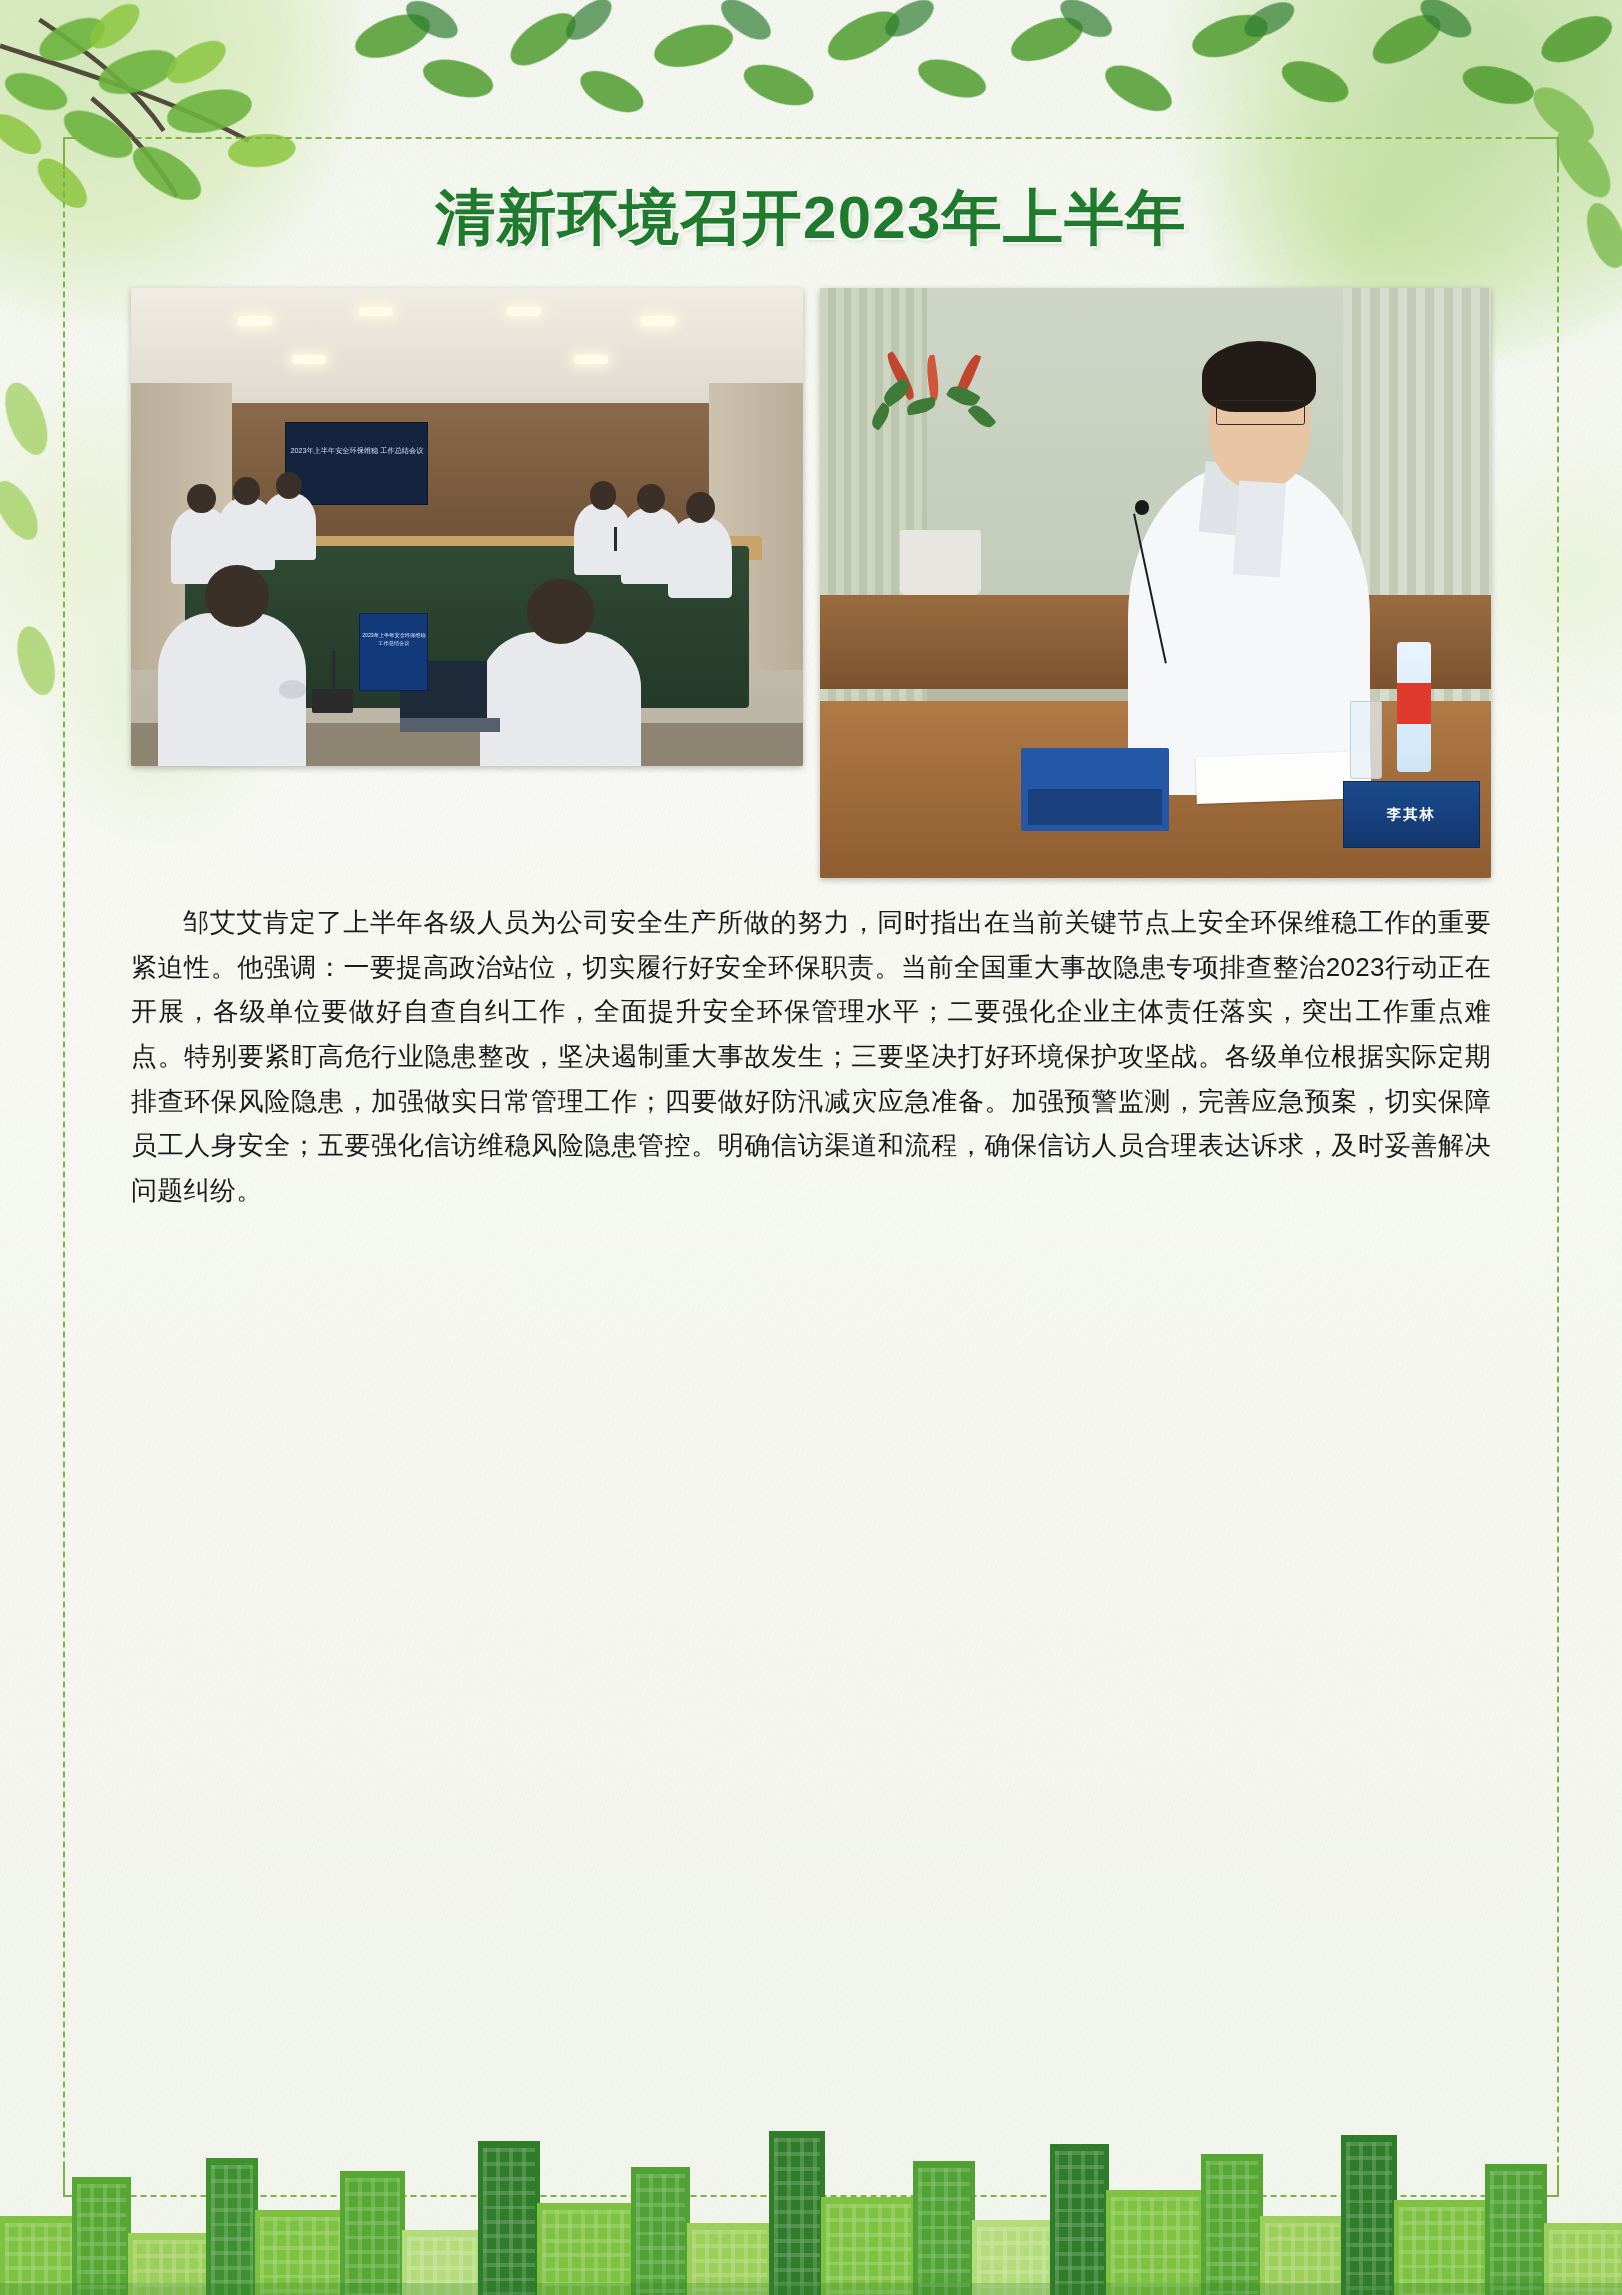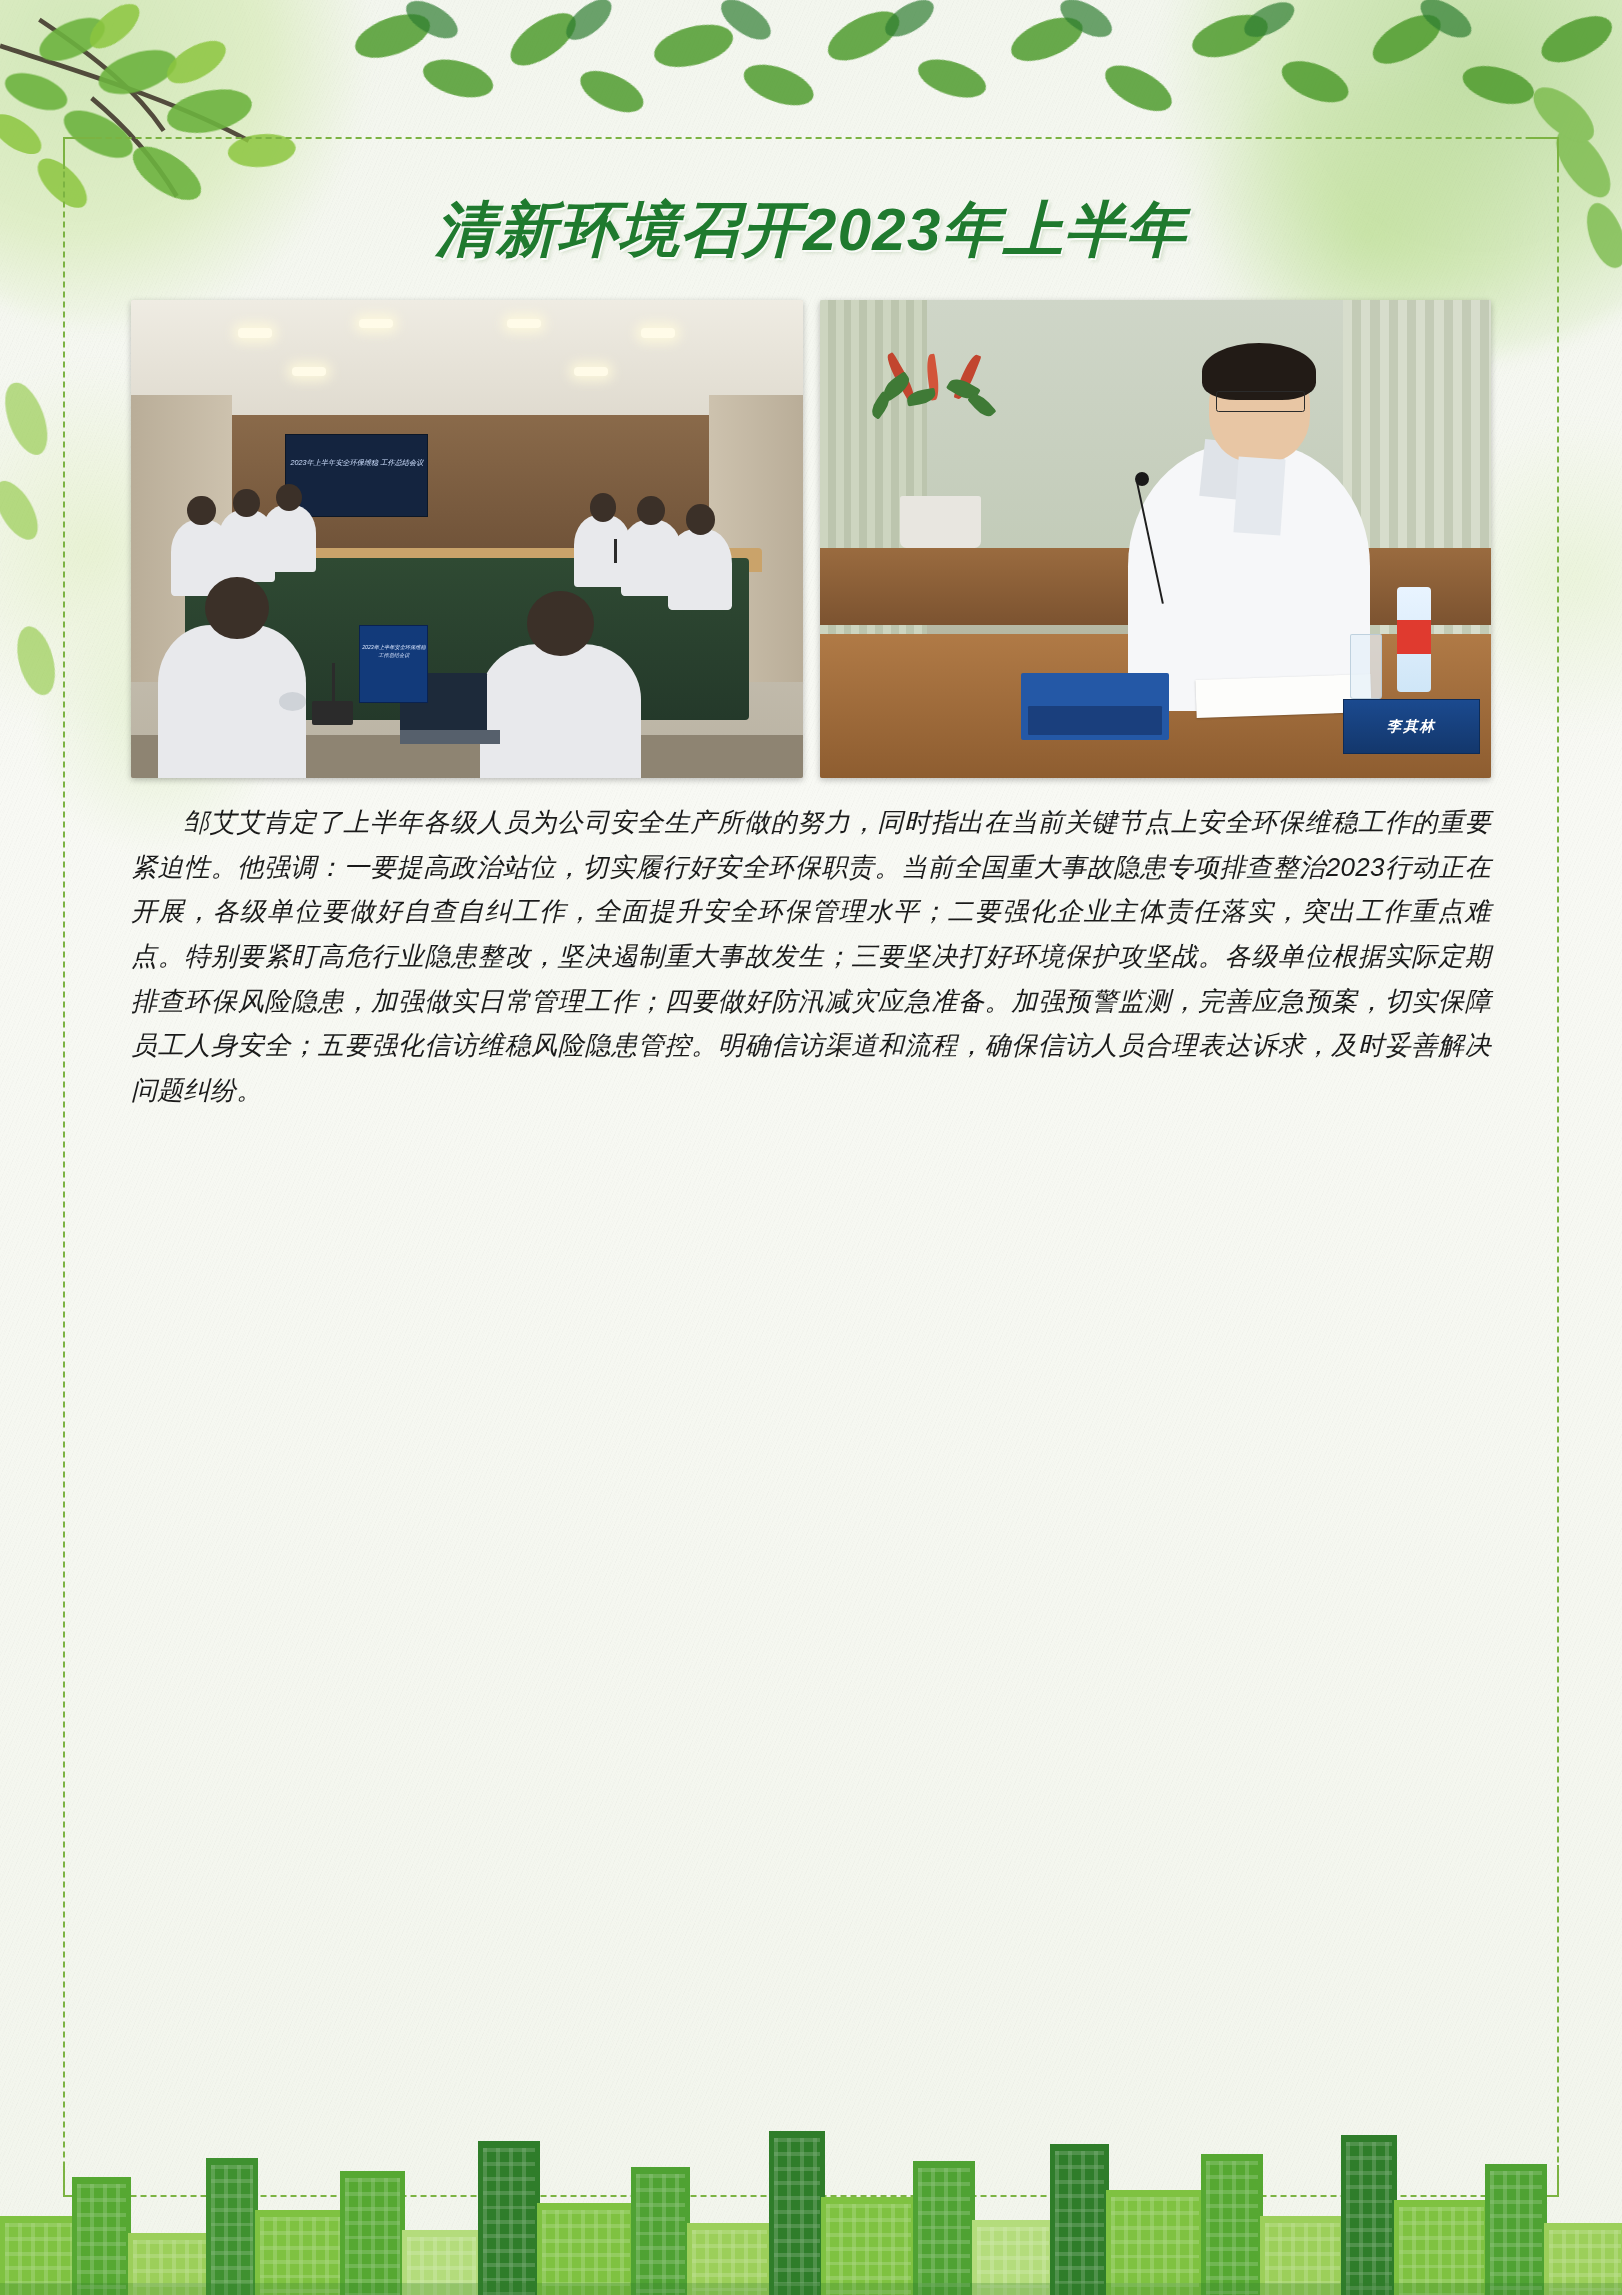--- a/index.html
+++ b/index.html
@@ -70,22 +70,21 @@
   .frame-corner.br { right: -2px; bottom: -2px; border-left: none;  border-top: none; }
 
   
   .deco-leaves { position: absolute; inset: 0; pointer-events: none; }
 
   
   .content {
     position: absolute;
     left: 131px;
     right: 131px;
-    top: 192px;
-    font-style: italic;
+    top: 180px;
   }
 
   .title-block {
     text-align: center;
     margin-bottom: 31px;
   }
   .title-line {
     font-size: 60px;
     font-weight: bold;
     color: #1f7a2e;
@@ -109,21 +108,21 @@
     gap: 17px;
     margin: 14.4px 0 22px 0;
   }
   .photo {
     position: relative;
     border-radius: 2px;
     overflow: hidden;
     box-shadow: 0 2px 6.5px rgba(0,0,0,.25);
   }
   .photo.left  { width: 712px; height: 478px; }
-  .photo.right { width: 712px; height: 478px; }
+  .photo.right { width: 712px; height: 590px; }
 
   
   .p1-bg { position:absolute; inset:0; background: linear-gradient(180deg,#d9d4c8 0%, #cfc9bb 40%, #b9b2a2 100%); }
   .p1-ceiling { position:absolute; left:0; right:0; top:0; height:28%; background: linear-gradient(180deg,#efece3 0%, #ddd8cc 100%); }
   .p1-light { position:absolute; width:34px; height:9.2px; background:#fffbe8; border-radius:3.9px; box-shadow:0 0 11.8px 5.2px rgba(255,250,220,.8); }
   .p1-backwall { position:absolute; left:14%; right:12%; top:24%; height:30%; background: linear-gradient(180deg,#8a6a4a 0%, #6f5238 100%); }
   .p1-screen { position:absolute; left:23%; top:28%; width:21%; height:17%; background:#14243f; border:1.3px solid #0c1727; }
   .p1-screen-txt { position:absolute; left:0; right:0; top:28%; text-align:center; color:#cfe0ff; font-size:7.2px; line-height:1.6; }
   .p1-table { position:absolute; left:8%; right:8%; top:54%; height:34%; background: linear-gradient(180deg,#2f4a33 0%, #24392a 100%); border-radius:3.9px; }
   .p1-tableedge { position:absolute; left:6%; right:6%; top:52%; height:5%; background:#caa36a; border-radius:3.9px 3.9px 0 0; }

